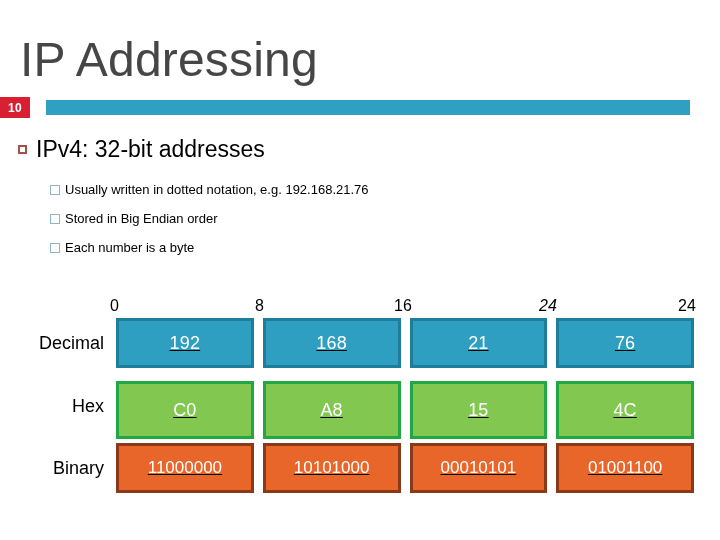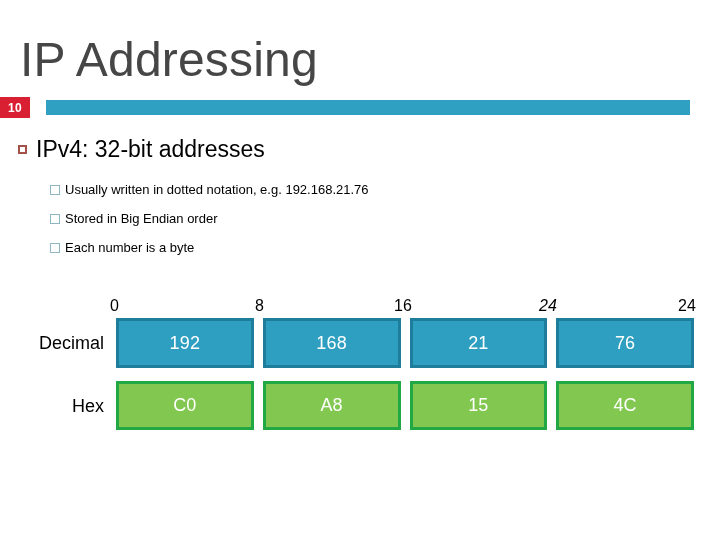--- a/index.html
+++ b/index.html
@@ -146,20 +146,21 @@
     white-space: nowrap;
   }
   .cells {
     position: absolute;
     left: 116px;
     top: 0;
     width: 578px;
     height: 50px;
     display: flex;
     gap: 9px;
+    text-decoration: underline;
   }
   .cell {
     box-sizing: border-box;
     flex: 1 1 0;
     height: 50px;
     display: flex;
     align-items: center;
     justify-content: center;
     font-size: 18px;
     color: #ffffff;
@@ -176,21 +177,21 @@
   }
   .row-binary .cell {
     background: #e8662a;
     border: 3px solid #8a3a18;
     font-size: 17px;
     letter-spacing: 0px;
   }
   .row-hex {
     height: 49px;
   }
-  .row-hex .cell { height: 49px; }
+  .row-hex .cell { height: 58px; }
 </style>
 </head>
 <body>
 
 <div id="slide-title">IP Addressing</div>
 
 <div id="slide-number-badge">10</div>
 
 <div id="accent-bar"></div>
 
@@ -241,14 +242,23 @@
   <div class="table-row row-hex">
     <div class="row-label">Hex</div>
     <div class="cells">
       <div class="cell">C0</div>
       <div class="cell">A8</div>
       <div class="cell">15</div>
       <div class="cell">4C</div>
     </div>
   </div>
 
+  <div class="table-row row-binary">
+    <div class="row-label">Binary</div>
+    <div class="cells">
+      <div class="cell">11000000</div>
+      <div class="cell">10101000</div>
+      <div class="cell">00010101</div>
+      <div class="cell">01001100</div>
+    </div>
+  </div>
 
 </div>
 
 </body></html>

